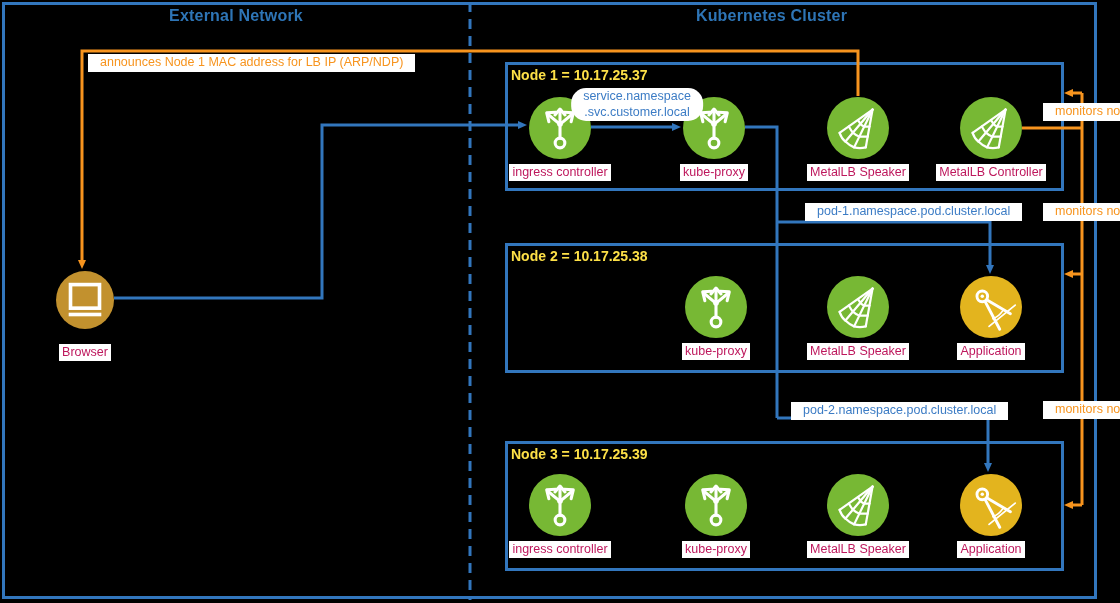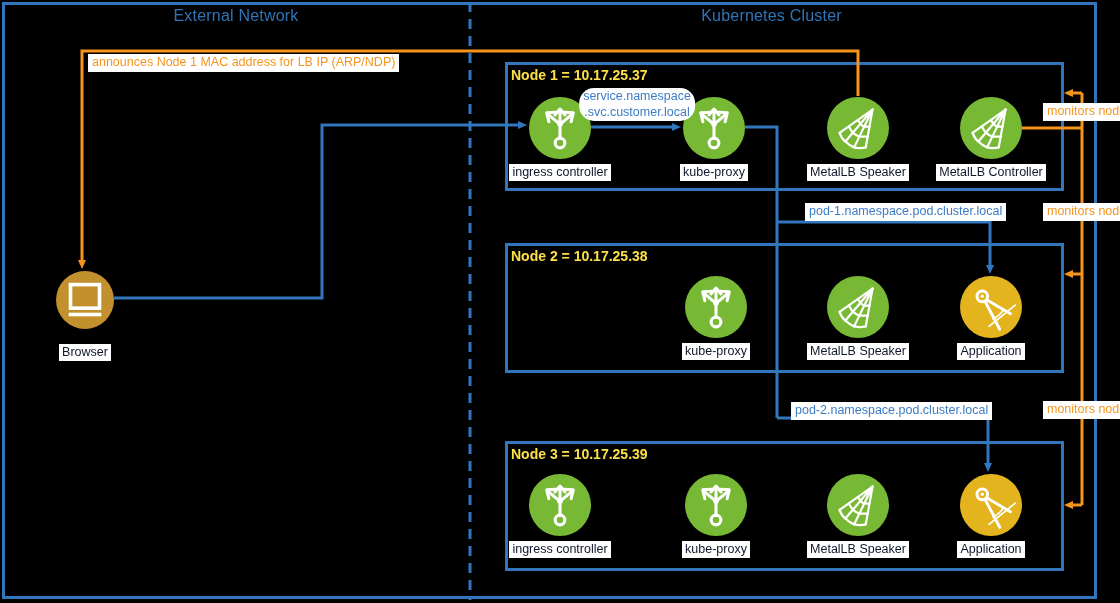--- a/index.html
+++ b/index.html
@@ -9,38 +9,38 @@
   }
   .outer-box{
     position:absolute;left:2px;top:2px;width:1095px;height:597px;
     border:3px solid #3276BD;box-sizing:border-box;z-index:1;
   }
   .node-box{
     position:absolute;left:505px;width:559px;height:130px;
     border:3px solid #3276BD;box-sizing:border-box;z-index:1;
   }
   .section-title{
-    position:absolute;top:7px;text-align:center;font-size:16px;font-weight:normal;
+    position:absolute;top:7px;text-align:center;font-size:16px;font-weight:bold;
     color:#2E75B6;z-index:3;letter-spacing:0.2px;
   }
   .node-title{
     position:absolute;font-size:14px;font-weight:bold;color:#fde047;z-index:3;
   }
   .wires{position:absolute;left:0;top:0;z-index:2;pointer-events:none;}
   .cell{
     position:absolute;width:120px;display:flex;flex-direction:column;
     align-items:center;z-index:4;
   }
   .chip{
-    display:inline-block;margin-top:5px;background:#fff;color:#0f172a;
+    display:inline-block;margin-top:5px;background:#fff;color:#be185d;
     font-size:12.5px;line-height:1.2;padding:1px 3px;white-space:nowrap;
   }
   .wire-label{
     position:absolute;background:#fff;font-size:12.5px;line-height:1.25;
-    padding:1px 4px;white-space:nowrap;z-index:5;
+    padding:1px 12px;white-space:nowrap;z-index:5;
   }
   .wire-label.orange{color:#F7941E;}
   .wire-label.blue{color:#3C7CC5;}
   .two-line{text-align:center;transform:translateX(-50%);border-radius:15px;}
   .icon-bg-green{fill:#77B834;}
   .icon-bg-yellow{fill:#E3B41E;}
   .icon-bg-bronze{fill:#C2912E;}
 </style>
 </head>
 <body>

